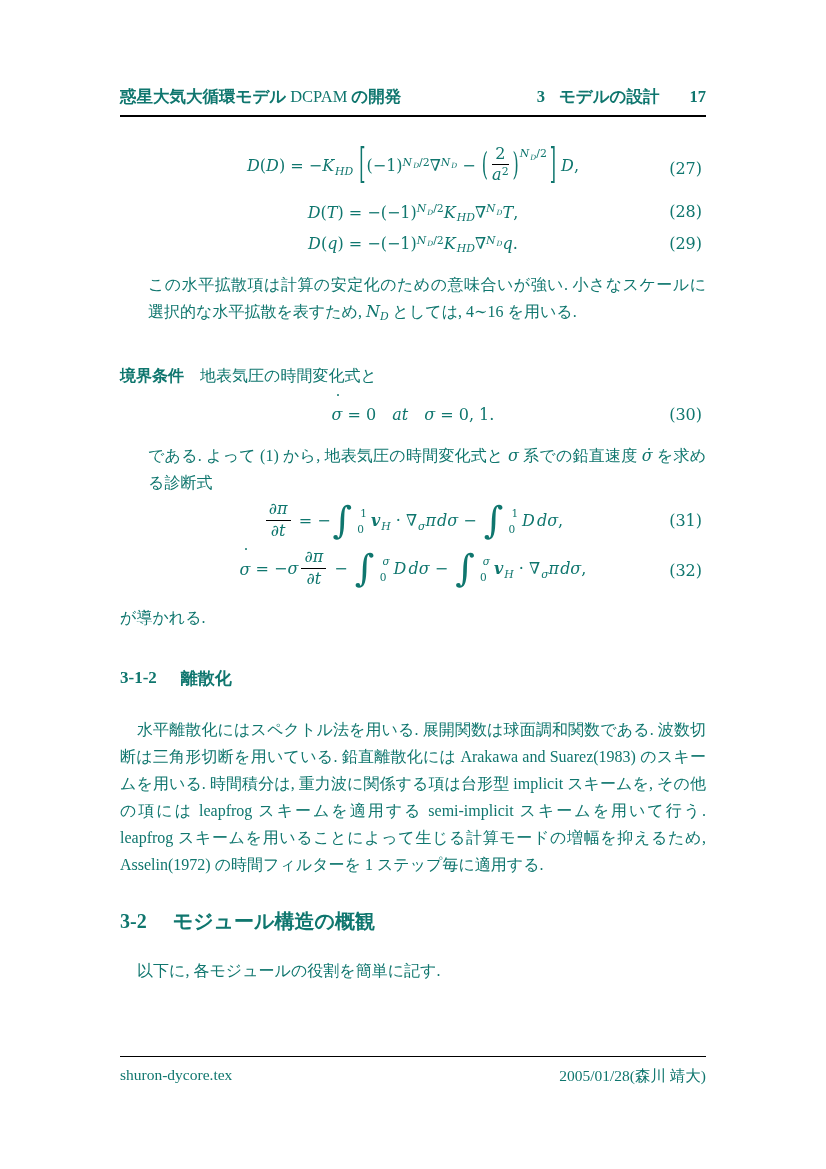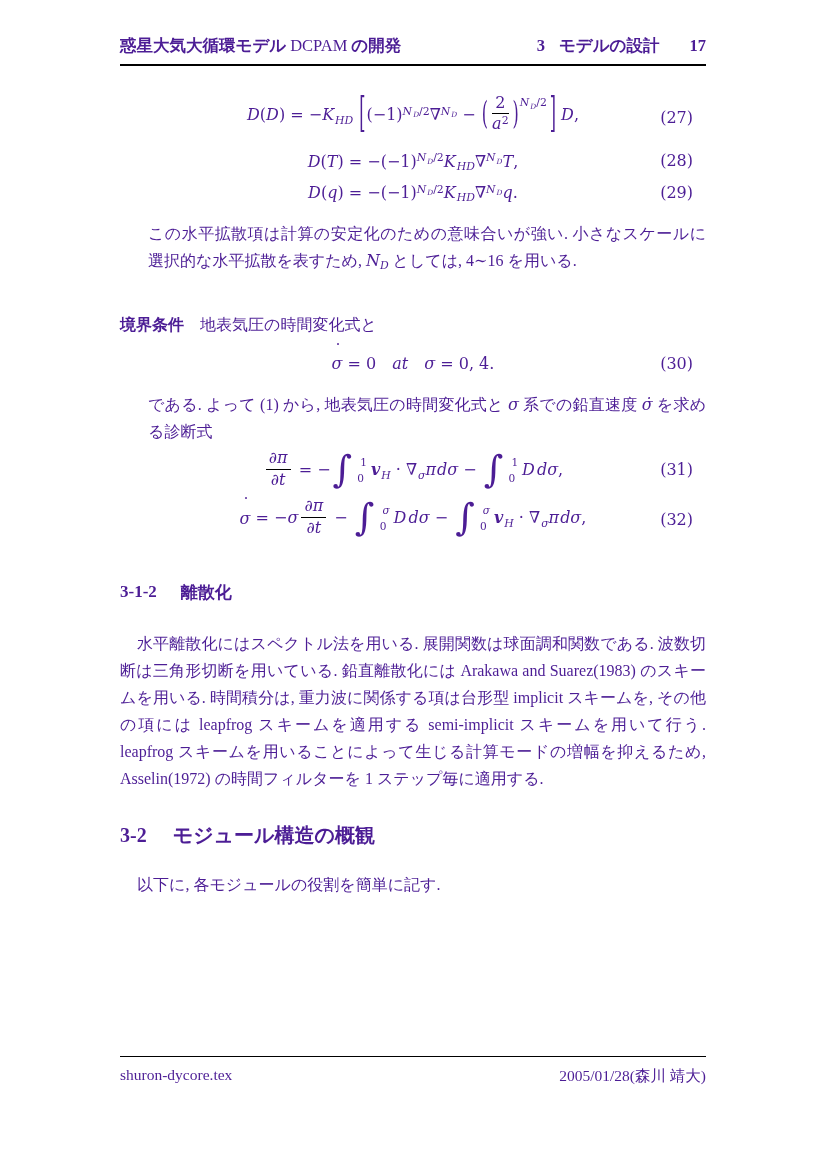--- a/index.html
+++ b/index.html
@@ -1,19 +1,19 @@
 <!DOCTYPE html>
 <html><head>
 <meta charset="utf-8">
 <style>
   html,body{margin:0;padding:0;background:#ffffff;}
   .page{
-    width:826px;height:1169px;position:relative;background:#fff;color:#4c1d95;
+    width:826px;height:1169px;position:relative;background:#fff;color:#0f766e;
     font-family:"Liberation Serif","DejaVu Serif",serif;
-    font-size:16px;box-sizing:border-box;padding:35px 120px 0 120px;overflow:hidden;
+    font-size:16px;box-sizing:border-box;padding:86px 120px 0 120px;overflow:hidden;
   }
   
   .hdr{display:flex;justify-content:space-between;align-items:baseline;
        border-bottom:2px solid #000;padding-bottom:7px;}
   .hdr .jp{font-family:"Liberation Sans","DejaVu Sans",sans-serif;font-weight:bold;font-size:16.5px;}
   .hdr .rm{font-family:"Liberation Serif","DejaVu Serif",serif;font-weight:bold;font-size:16.5px;}
   .hdr-right{display:flex;align-items:baseline;}
   .hdr-right .secnum{margin-right:14px;}
   .hdr-right .pagenum{margin-left:30px;}
   
@@ -30,21 +30,21 @@
   .sec312{font-size:17px;margin-top:36px;}
   .sec312 .num{margin-right:24px;}
   .sec32{font-size:20px;margin-top:30px;}
   .sec32 .num{margin-right:26px;}
   
   .eq-group{margin-top:24px;}
   .eqrow{position:relative;text-align:center;line-height:1.45;
          font-family:"DejaVu Serif","Liberation Serif",serif;}
   .eqrow{padding:4px 0;}
   .eq-tall{padding:6px 0 10px 0;}
-  .eqnum{position:absolute;right:13px;top:50%;transform:translateY(-50%);
+  .eqnum{position:absolute;right:4px;top:50%;transform:translateY(-50%);
          font-style:normal;font-family:"DejaVu Serif","Liberation Serif",serif;}
   .eqc{display:inline-block;}
   .mr{font-style:normal;}
   .mi{font-style:italic;}
   .mb{font-style:italic;font-weight:bold;}
   .mscr{font-style:italic;}
   .msup{display:inline-block;position:relative;top:-0.5em;font-size:68%;line-height:1;}
   .msub{display:inline-block;position:relative;top:0.32em;font-size:68%;line-height:1;margin-left:1px;}
   .mfrac{display:inline-flex;flex-direction:column;vertical-align:middle;text-align:center;
          margin:0 3px;line-height:1.15;position:relative;top:-2px;}
@@ -102,21 +102,21 @@
       <span class="eqc"><span class="mscr">D</span><span class="mr">(</span><span class="mi">q</span><span class="mr">) = −(−1)</span><span class="msup"><span class="mi">N</span><span class="msub"><span class="mi">D</span></span><span class="mr">/2</span></span><span class="mi">K</span><span class="msub"><span class="mi">HD</span></span><span class="mr">∇</span><span class="msup"><span class="mi">N</span><span class="msub"><span class="mi">D</span></span></span><span class="mi">q</span><span class="mr">.</span></span>
       <span class="eqnum">(29)</span>
     </div>
   </div>
 
   <p class="mt12"><span>この水平拡散項は計算の安定化のための意味合いが強い. 小さなスケールに選択的な水平拡散を表すため, </span><span class="imath">N</span><span class="isub">D</span><span> としては, 4∼16 を用いる.</span></p>
 
   <p class="mt32"><span class="runin">境界条件</span><span>地表気圧の時間変化式と</span></p>
 
   <div class="eqrow mt10">
-    <span class="eqc"><span class="mod"><span class="odot">˙</span><span class="mi">σ</span></span><span class="mr"> = 0</span><span style="display: inline-block; width: 16px;"></span><span class="mi">at</span><span style="display: inline-block; width: 16px;"></span><span class="mi">σ</span><span class="mr"> = 0, 4.</span></span>
+    <span class="eqc"><span class="mod"><span class="odot">˙</span><span class="mi">σ</span></span><span class="mr"> = 0</span><span style="display: inline-block; width: 16px;"></span><span class="mi">at</span><span style="display: inline-block; width: 16px;"></span><span class="mi">σ</span><span class="mr"> = 0, 1.</span></span>
     <span class="eqnum">(30)</span>
   </div>
 
   <p class="mt12"><span>である. よって (1) から, 地表気圧の時間変化式と </span><span class="imath">σ</span><span> 系での鉛直速度 </span><span class="imath">σ̇</span><span> を求める診断式</span></p>
 
   <div>
     <div class="eqrow" style="padding:6px 0 4px 0;">
       <span class="eqc"><span class="mfrac">
             <span class="fnum"><span class="mi">∂π</span></span>
             <span class="fden"><span class="mi">∂t</span></span>
@@ -149,20 +149,21 @@
             <span class="intglyph">∫</span>
             <span class="intlims">
               <span class="intsup"><span class="mi">σ</span></span>
               <span class="intsub"><span class="mr">0</span></span>
             </span>
           </span><span class="mb">v</span><span class="msub"><span class="mi">H</span></span><span class="mr"> · ∇</span><span class="msub"><span class="mi">σ</span></span><span class="mi">π</span><span style="display: inline-block; width: 1px;"></span><span class="mi">dσ</span><span class="mr">,</span></span>
       <span class="eqnum">(32)</span>
     </div>
   </div>
 
+  <p class="mt8">が導かれる.</p>
 
   <div class="sech sec312">
     <span class="num">3-1-2</span>
     <span class="ttl">離散化</span>
   </div>
 
   <p class="mt26 indent">水平離散化にはスペクトル法を用いる. 展開関数は球面調和関数である. 波数切断は三角形切断を用いている. 鉛直離散化には Arakawa and Suarez(1983) のスキームを用いる. 時間積分は, 重力波に関係する項は台形型 implicit スキームを, その他の項には leapfrog スキームを適用する semi-implicit スキームを用いて行う. leapfrog スキームを用いることによって生じる計算モードの増幅を抑えるため, Asselin(1972) の時間フィルターを 1 ステップ毎に適用する.</p>
 
   <div class="sech sec32">
     <span class="num">3-2</span>

